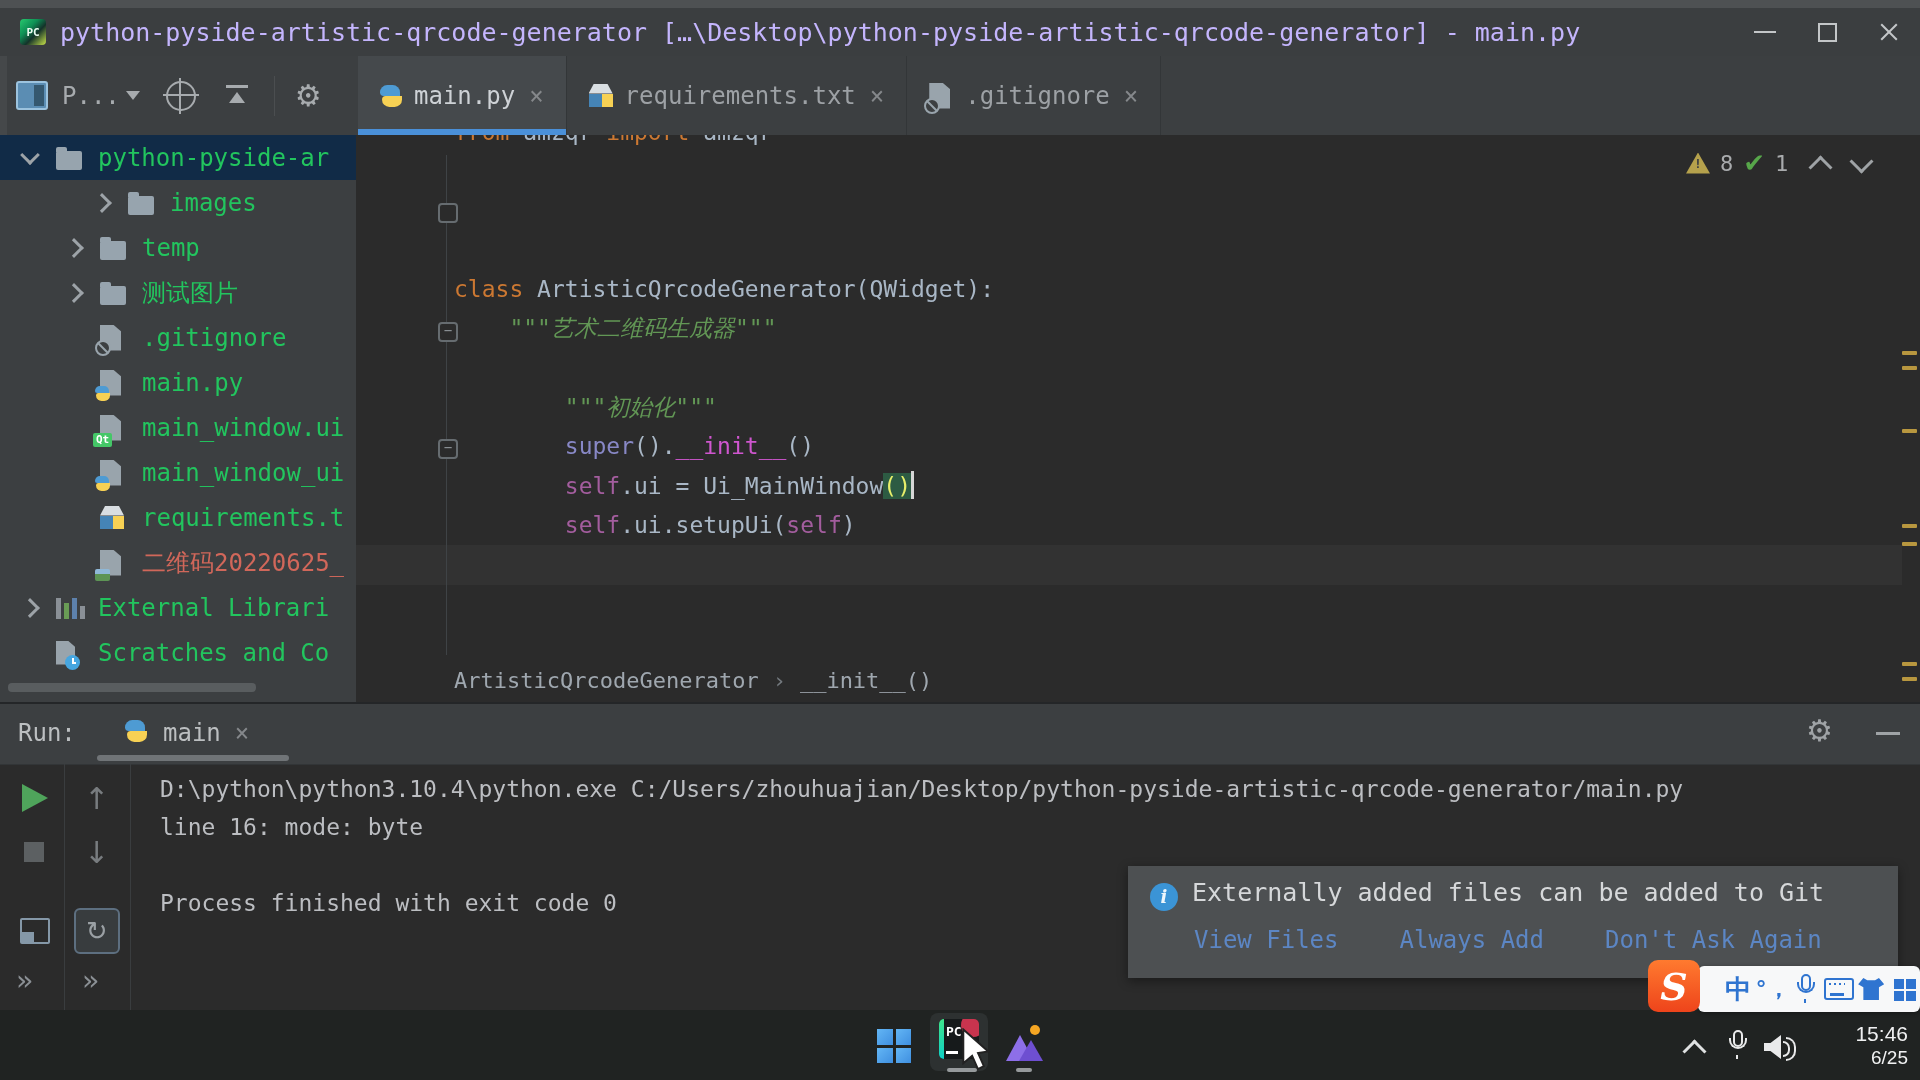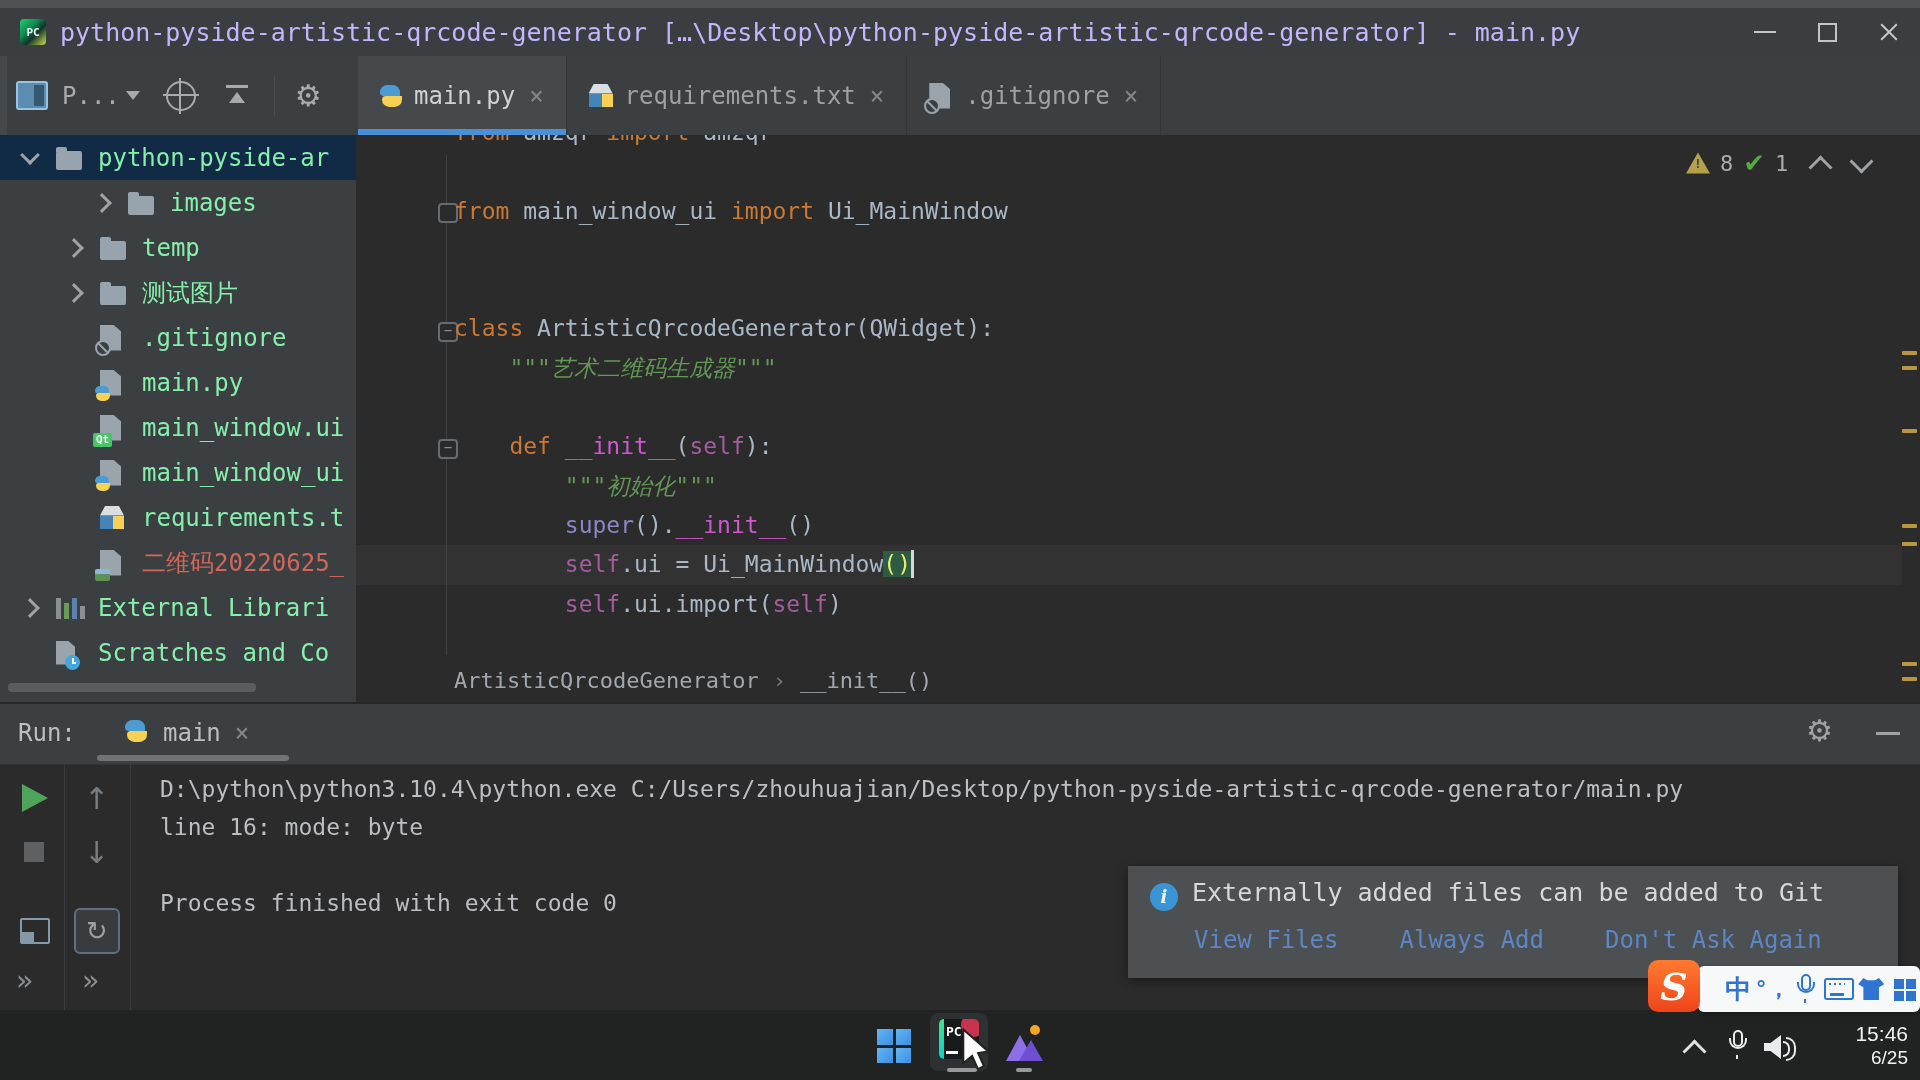--- a/index.html
+++ b/index.html
@@ -85,21 +85,21 @@
 
   
   .left-strip{left:0;top:56px;width:7px;height:954px;background:#45484a;}
   .tree{left:0;top:135px;width:356px;height:567px;background:#3c3f41;overflow:hidden;border-right:1px solid #2a2c2e;}
   .trow{height:45px;display:flex;align-items:center;white-space:nowrap;}
   .trow.sel{background:#112b47;}
   .chev-slot{width:52px;display:flex;align-items:center;justify-content:center;flex:none;}
   .chev{width:11px;height:11px;border-right:3px solid #9da3a8;border-bottom:3px solid #9da3a8;}
   .chev.closed{transform:rotate(-45deg);}
   .chev.open{transform:rotate(45deg);margin-top:-5px;}
-  .tlabel{font-size:24px;color:#86efac;margin-left:12px;}
+  .tlabel{font-size:24px;color:#22c55e;margin-left:12px;}
   .tree-hscroll{position:absolute;left:8px;top:548px;width:248px;height:9px;background:#595d5f;border-radius:4px;}
 
   
   .editor{left:356px;top:135px;width:1564px;height:567px;background:#2b2b2b;overflow:hidden;}
   .cur-line{position:absolute;left:0;top:410px;width:1546px;height:40px;background:#323232;}
   .struct-line{position:absolute;left:90px;top:20px;width:1px;height:500px;background:#3f4346;}
   .fold{position:absolute;left:82px;width:16px;height:16px;border:2px solid #666c70;border-radius:4px;background:#2b2b2b;
         color:#8b9196;font-size:14px;line-height:13px;text-align:center;}
   .code{position:absolute;left:98px;top:-22px;font-size:23px;}
   .code-line{height:39.3px;line-height:39.3px;white-space:pre;}
@@ -383,31 +383,29 @@
 
   <div class="abs editor">
     <div class="cur-line"></div>
     <div class="struct-line"></div>
     <div class="fold" style="top:68px;"></div>
     <div class="fold" style="top:187px;">−</div>
     <div class="fold" style="top:304px;">−</div>
     <div class="code" id="code-lines">
         <div class="code-line"><span class="tk-kw">from</span><span class="tk-pl"> amzqr </span><span class="tk-kw">import</span><span class="tk-pl"> amzqr</span></div>
         <div class="code-line"></div>
-        <div class="code-line"><span class="tk-kw">from</span><span class="tk-pl"> main_window_ui </span><span class="tk-kw">import</span><span class="tk-pl"> Ui_MainWindow</span></div>
         <div class="code-line"></div>
         <div class="code-line"></div>
         <div class="code-line"><span class="tk-kw">class</span><span class="tk-pl"> ArtisticQrcodeGenerator(QWidget):</span></div>
         <div class="code-line"><span class="tk-pl">    </span><span class="tk-doc">"""艺术二维码生成器"""</span></div>
         <div class="code-line"></div>
-        <div class="code-line"><span class="tk-pl">    </span><span class="tk-kw">def</span><span class="tk-pl"> </span><span class="tk-magic">__init__</span><span class="tk-pl">(</span><span class="tk-selfc">self</span><span class="tk-pl">):</span></div>
         <div class="code-line"><span class="tk-pl">        </span><span class="tk-doc">"""初始化"""</span></div>
         <div class="code-line"><span class="tk-pl">        </span><span class="tk-builtin">super</span><span class="tk-pl">().</span><span class="tk-magic">__init__</span><span class="tk-pl">()</span></div>
         <div class="code-line"><span class="tk-pl">        </span><span class="tk-selfc">self</span><span class="tk-pl">.ui = Ui_MainWindow</span><span class="tk-brace">()</span><span class="caret"></span></div>
-        <div class="code-line"><span class="tk-pl">        </span><span class="tk-selfc">self</span><span class="tk-pl">.ui.import(</span><span class="tk-selfc">self</span><span class="tk-pl">)</span></div>
+        <div class="code-line"><span class="tk-pl">        </span><span class="tk-selfc">self</span><span class="tk-pl">.ui.setupUi(</span><span class="tk-selfc">self</span><span class="tk-pl">)</span></div>
       </div>
     <div class="inspections">
       <div class="warn-tri"></div>
       <div class="insp-num">8</div>
       <div class="check-ic">✔</div>
       <div class="insp-num">1</div>
       <div class="insp-chev up"></div>
       <div class="insp-chev down"></div>
     </div>
     <div id="stripes">

